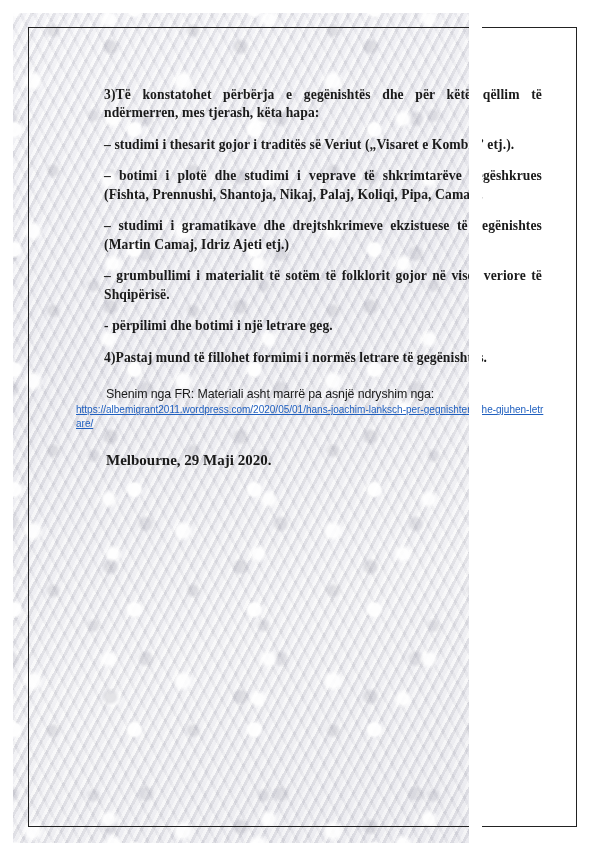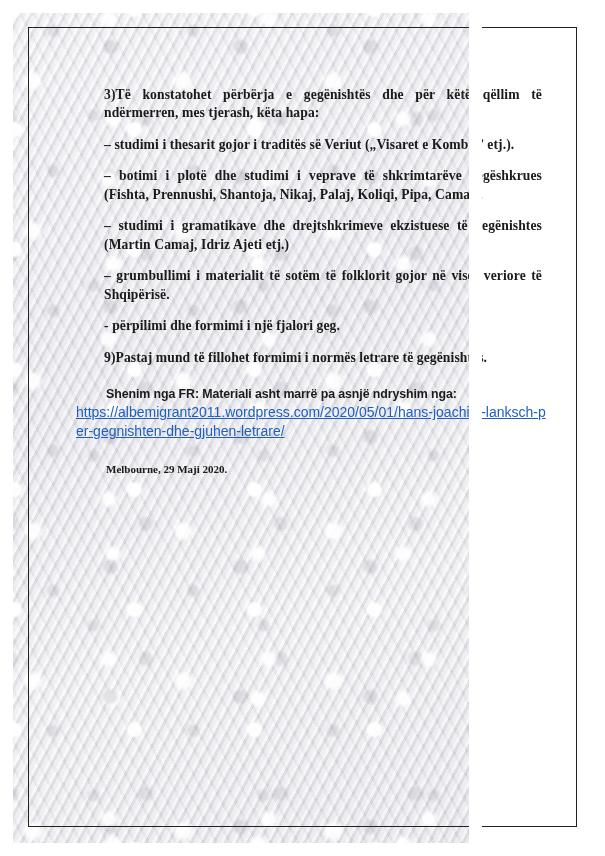--- a/index.html
+++ b/index.html
@@ -73,42 +73,42 @@
     font-weight: bold;
     color: #1a1a1a;
     text-align: justify;
     text-justify: inter-word;
     letter-spacing: 0.1px;
   }
 
   .note {
     margin: 20px 0 2px 2px;
     font-size: 12.4px;
-    font-weight: bold;
+    font-weight: normal;
     color: #1a1a1a;
     font-family: "Liberation Sans", sans-serif;
     letter-spacing: -0.1px;
   }
 
   .link {
     display: block;
     margin: 0 0 0 -28px;
     width: 470px;
     font-family: "Liberation Sans", sans-serif;
-    font-size: 14px;
+    font-size: 10px;
     color: #1f5fbf;
     text-decoration: underline;
     line-height: 1.35;
     word-break: break-all;
     cursor: pointer;
   }
 
   .city {
     margin: 22px 0 0 2px;
-    font-size: 11px;
+    font-size: 15px;
     font-weight: bold;
     color: #1a1a1a;
     font-family: "Liberation Serif", serif;
   }
 </style>
 </head>
 <body>
 
 <div class="page">
 
@@ -119,23 +119,23 @@
     <p class="para">3)Të konstatohet përbërja e gegënishtës dhe për këtë qëllim   të ndërmerren, mes tjerash, këta hapa:</p>
 
     <p class="para">– studimi i thesarit gojor i traditës së Veriut („Visaret e Kombit” etj.).</p>
 
     <p class="para">– botimi i plotë dhe studimi i veprave të shkrimtarëve gegëshkrues (Fishta, Prennushi, Shantoja, Nikaj, Palaj, Koliqi, Pipa, Camaj).</p>
 
     <p class="para">– studimi i gramatikave dhe drejtshkrimeve ekzistuese të gegënishtes (Martin Camaj, Idriz Ajeti etj.)</p>
 
     <p class="para">– grumbullimi i materialit të sotëm të folklorit gojor në viset veriore të Shqipërisë.</p>
 
-    <p class="para">- përpilimi dhe formimi i një fjalori geg.</p>
+    <p class="para">- përpilimi dhe botimi i një letrare geg.</p>
 
-    <p class="para">9)Pastaj mund të fillohet formimi i normës letrare të gegënishtes.</p>
+    <p class="para">4)Pastaj mund të fillohet formimi i normës letrare të gegënishtes.</p>
 
     <p class="note">Shenim nga FR: Materiali asht marrë pa asnjë ndryshim nga:</p>
 
     <a class="link" href="#">https://albemigrant2011.wordpress.com/2020/05/01/hans-joachim-lanksch-per-gegnishten-dhe-gjuhen-letrare/</a>
 
     <p class="city">Melbourne, 29 Maji 2020.</p>
 
   </div>
 
   <div class="page-margin"></div>

